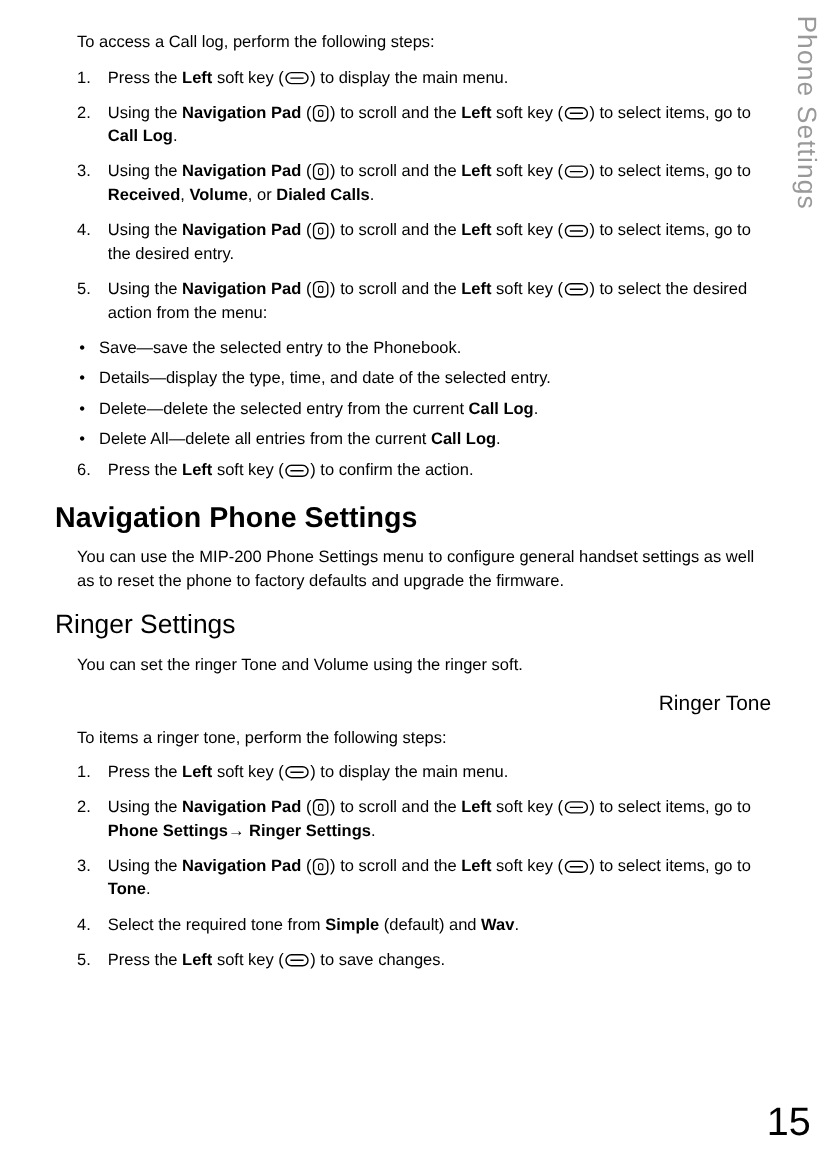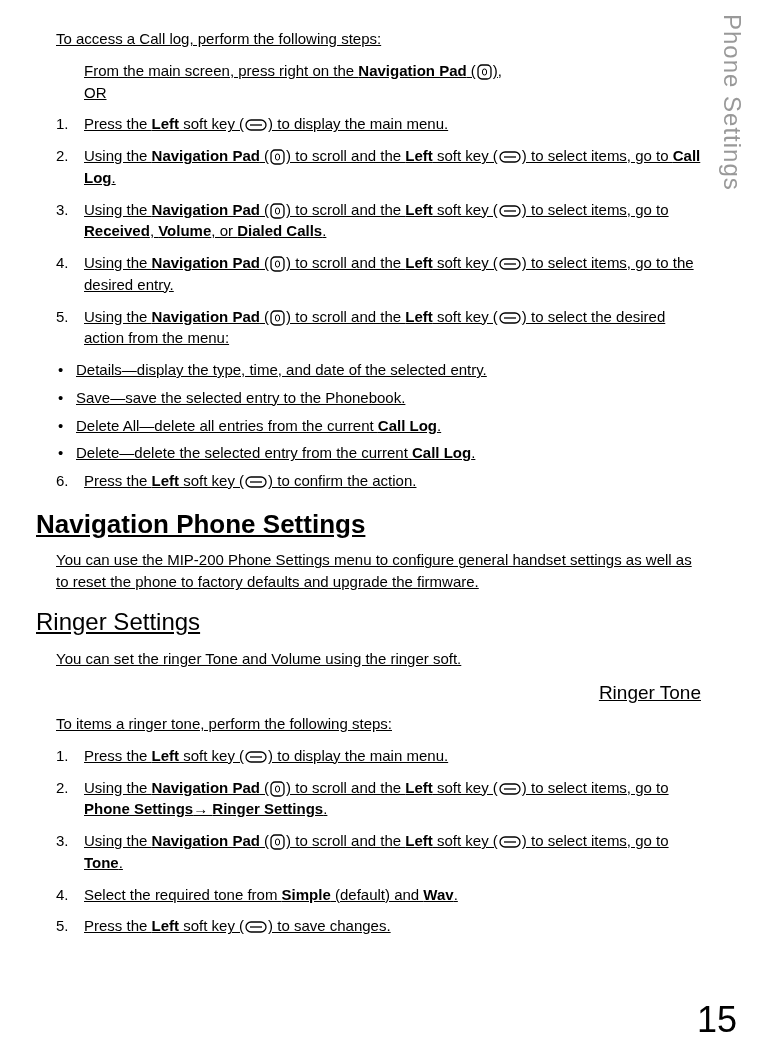--- a/index.html
+++ b/index.html
@@ -7,22 +7,21 @@
     width: 761px;
     height: 1062px;
     font-family: "Century Gothic", "Avant Garde", Futura, sans-serif;
     font-size: 15px;
     color: #000;
     position: relative;
     background: #fff;
     line-height: 1.45;
   }
   .content {
-    padding: 24px 60px 0 36px;
-    text-decoration: underline;
+    padding: 24px 60px 0 50px;
   }
   .side-title {
     position: absolute;
     right: 12px;
     top: 14px;
     writing-mode: vertical-rl;
     text-orientation: mixed;
     font-size: 24px;
     color: #999;
     font-weight: 400;
@@ -54,27 +53,20 @@
 </head>
 <body>
 
 <div class="side-title">Phone Settings</div>
 <div class="page-number">15</div>
 
 <div class="content">
 
   <p class="intro">To access a Call log, perform the following steps:</p>
 
-  <p class="intro-sub">
-    <span>From the main screen, press right on the </span><span class="bold">Navigation Pad</span><span> (</span><span class="icon navpad-icon"><svg width="15" height="16">
-          <rect x="1" y="1" width="13" height="14" rx="4" fill="none" stroke="#000" stroke-width="1.3"></rect>
-          <rect x="5.5" y="5" width="4" height="6" rx="2" fill="none" stroke="#000" stroke-width="1"></rect>
-        </svg></span><span>),</span><br>
-    <span>OR</span>
-  </p>
 
   <ol>
     <li><span class="num">1.</span>
       <span>Press the </span><span class="bold">Left</span><span> soft key (</span><span class="icon softkey-icon"><svg width="22" height="12">
             <rect x="1" y="1" width="20" height="10" rx="5" fill="none" stroke="#000" stroke-width="1.3"></rect>
             <line x1="5" y1="6" x2="17" y2="6" stroke="#000" stroke-width="1.3"></line>
           </svg></span><span>) to display the main menu.</span>
     </li>
     <li><span class="num">2.</span>
       <span>Using the </span><span class="bold">Navigation Pad</span><span> (</span><span class="icon navpad-icon"><svg width="15" height="16">
@@ -108,27 +100,27 @@
             <rect x="1" y="1" width="13" height="14" rx="4" fill="none" stroke="#000" stroke-width="1.3"></rect>
             <rect x="5.5" y="5" width="4" height="6" rx="2" fill="none" stroke="#000" stroke-width="1"></rect>
           </svg></span><span>) to scroll and the </span><span class="bold">Left</span><span> soft key (</span><span class="icon softkey-icon"><svg width="22" height="12">
             <rect x="1" y="1" width="20" height="10" rx="5" fill="none" stroke="#000" stroke-width="1.3"></rect>
             <line x1="5" y1="6" x2="17" y2="6" stroke="#000" stroke-width="1.3"></line>
           </svg></span><span>) to select the desired action from the menu:</span>
     </li>
   </ol>
 
   <ul class="bullets">
+    <li>Save—save the selected entry to the Phonebook.</li>
     <li>Details—display the type, time, and date of the selected entry.</li>
-    <li>Save—save the selected entry to the Phonebook.</li>
+    <li>
+      <span>Delete—delete the selected entry from the current </span><span class="bold">Call Log</span><span>.</span>
+    </li>
     <li>
       <span>Delete All—delete all entries from the current </span><span class="bold">Call Log</span><span>.</span>
-    </li>
-    <li>
-      <span>Delete—delete the selected entry from the current </span><span class="bold">Call Log</span><span>.</span>
     </li>
   </ul>
 
   <ol>
     <li><span class="num">6.</span>
       <span>Press the </span><span class="bold">Left</span><span> soft key (</span><span class="icon softkey-icon"><svg width="22" height="12">
             <rect x="1" y="1" width="20" height="10" rx="5" fill="none" stroke="#000" stroke-width="1.3"></rect>
             <line x1="5" y1="6" x2="17" y2="6" stroke="#000" stroke-width="1.3"></line>
           </svg></span><span>) to confirm the action.</span>
     </li>

